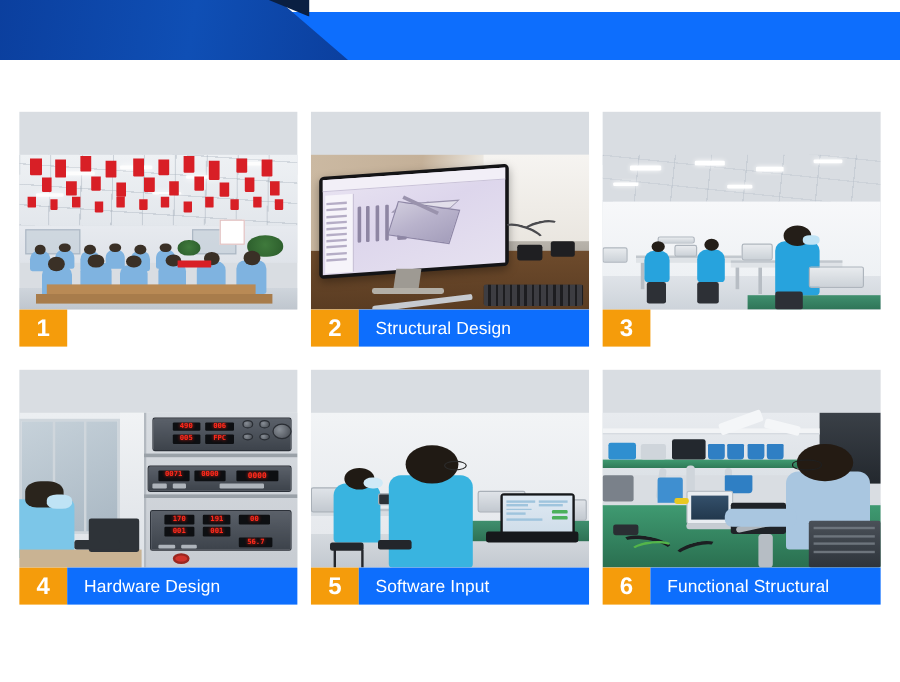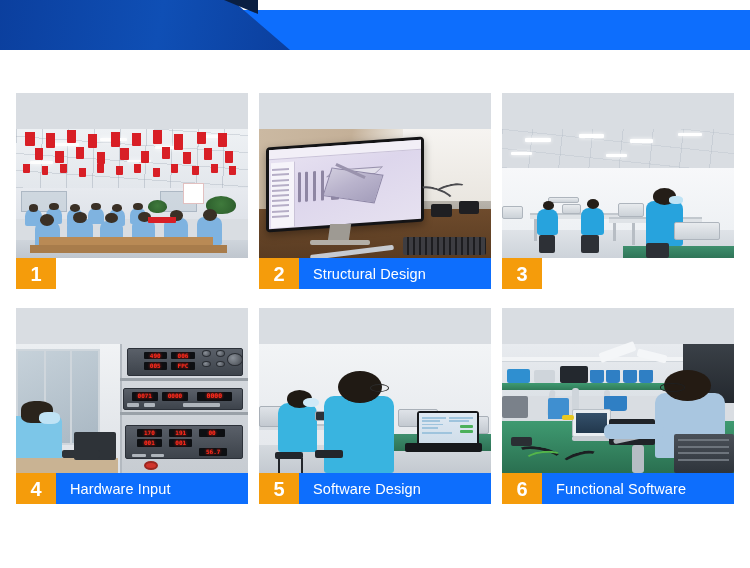--- a/index.html
+++ b/index.html
@@ -501,21 +501,21 @@
         <div class="w4" style="left:-2%;top:56%;width:22%;height:38%"></div>
         <div class="h4 s4-inst" style="left:2%;top:44%;width:14%;height:17%;background:#2a241c;border:none;border-radius:40% 40% 30% 30%"></div>
         <div class="m3" style="left:10%;top:53%;width:9%;height:9%;position:absolute;background:#bfe3f5;border-radius:40%"></div>
         <div class="s4-table" style="left:0%;top:88%;width:44%;height:12%"></div>
         <div class="s4-lap" style="left:25%;top:68%;width:18%;height:22%"></div>
         <div class="s4-lap" style="left:20%;top:82%;width:16%;height:6%"></div>
       </div>
     </div>
     <div class="bar">
       <div class="badge">4</div>
-      <div class="barlabel">Hardware Input</div>
+      <div class="barlabel">Hardware Design</div>
     </div>
   </div>
 
   <div class="card">
     <div class="photo">
       <div class="sc">
         <div class="s5-wall"></div>
         <div class="s5-floor"></div>
         <div class="s5-bench" style="left:0%;top:62%;width:40%;height:5%"></div>
         <div class="s5-greenmat"></div>
@@ -548,21 +548,21 @@
             <div class="s5-appgreen" style="left:70%;top:38%;width:22%;height:10%"></div>
             <div class="s5-appgreen" style="left:70%;top:56%;width:22%;height:10%"></div>
             <div class="s5-app" style="left:6%;top:62%;width:50%;height:5%"></div>
           </div>
         </div>
         <div class="s5-laptop" style="left:63%;top:77%;width:33%;height:7%;border-radius:2px"></div>
       </div>
     </div>
     <div class="bar">
       <div class="badge">5</div>
-      <div class="barlabel">Software Design</div>
+      <div class="barlabel">Software Input</div>
     </div>
   </div>
 
   <div class="card">
     <div class="photo">
       <div class="sc">
         <div class="s6-wall"></div>
         <div class="s6-dark"></div>
         <div class="s6-shelfwhite"></div>
         <div class="s6-shelfgreen"></div>
@@ -609,17 +609,17 @@
 
         <div class="s6-rack" style="left:74%;top:70%;width:26%;height:30%"></div>
         <div class="s6-racks" style="left:76%;top:74%;width:22%"></div>
         <div class="s6-racks" style="left:76%;top:79%;width:22%"></div>
         <div class="s6-racks" style="left:76%;top:84%;width:22%"></div>
         <div class="s6-racks" style="left:76%;top:89%;width:22%"></div>
       </div>
     </div>
     <div class="bar">
       <div class="badge">6</div>
-      <div class="barlabel">Functional Software</div>
+      <div class="barlabel">Functional Structural</div>
     </div>
   </div>
 
 </div>
 
 </body></html>

